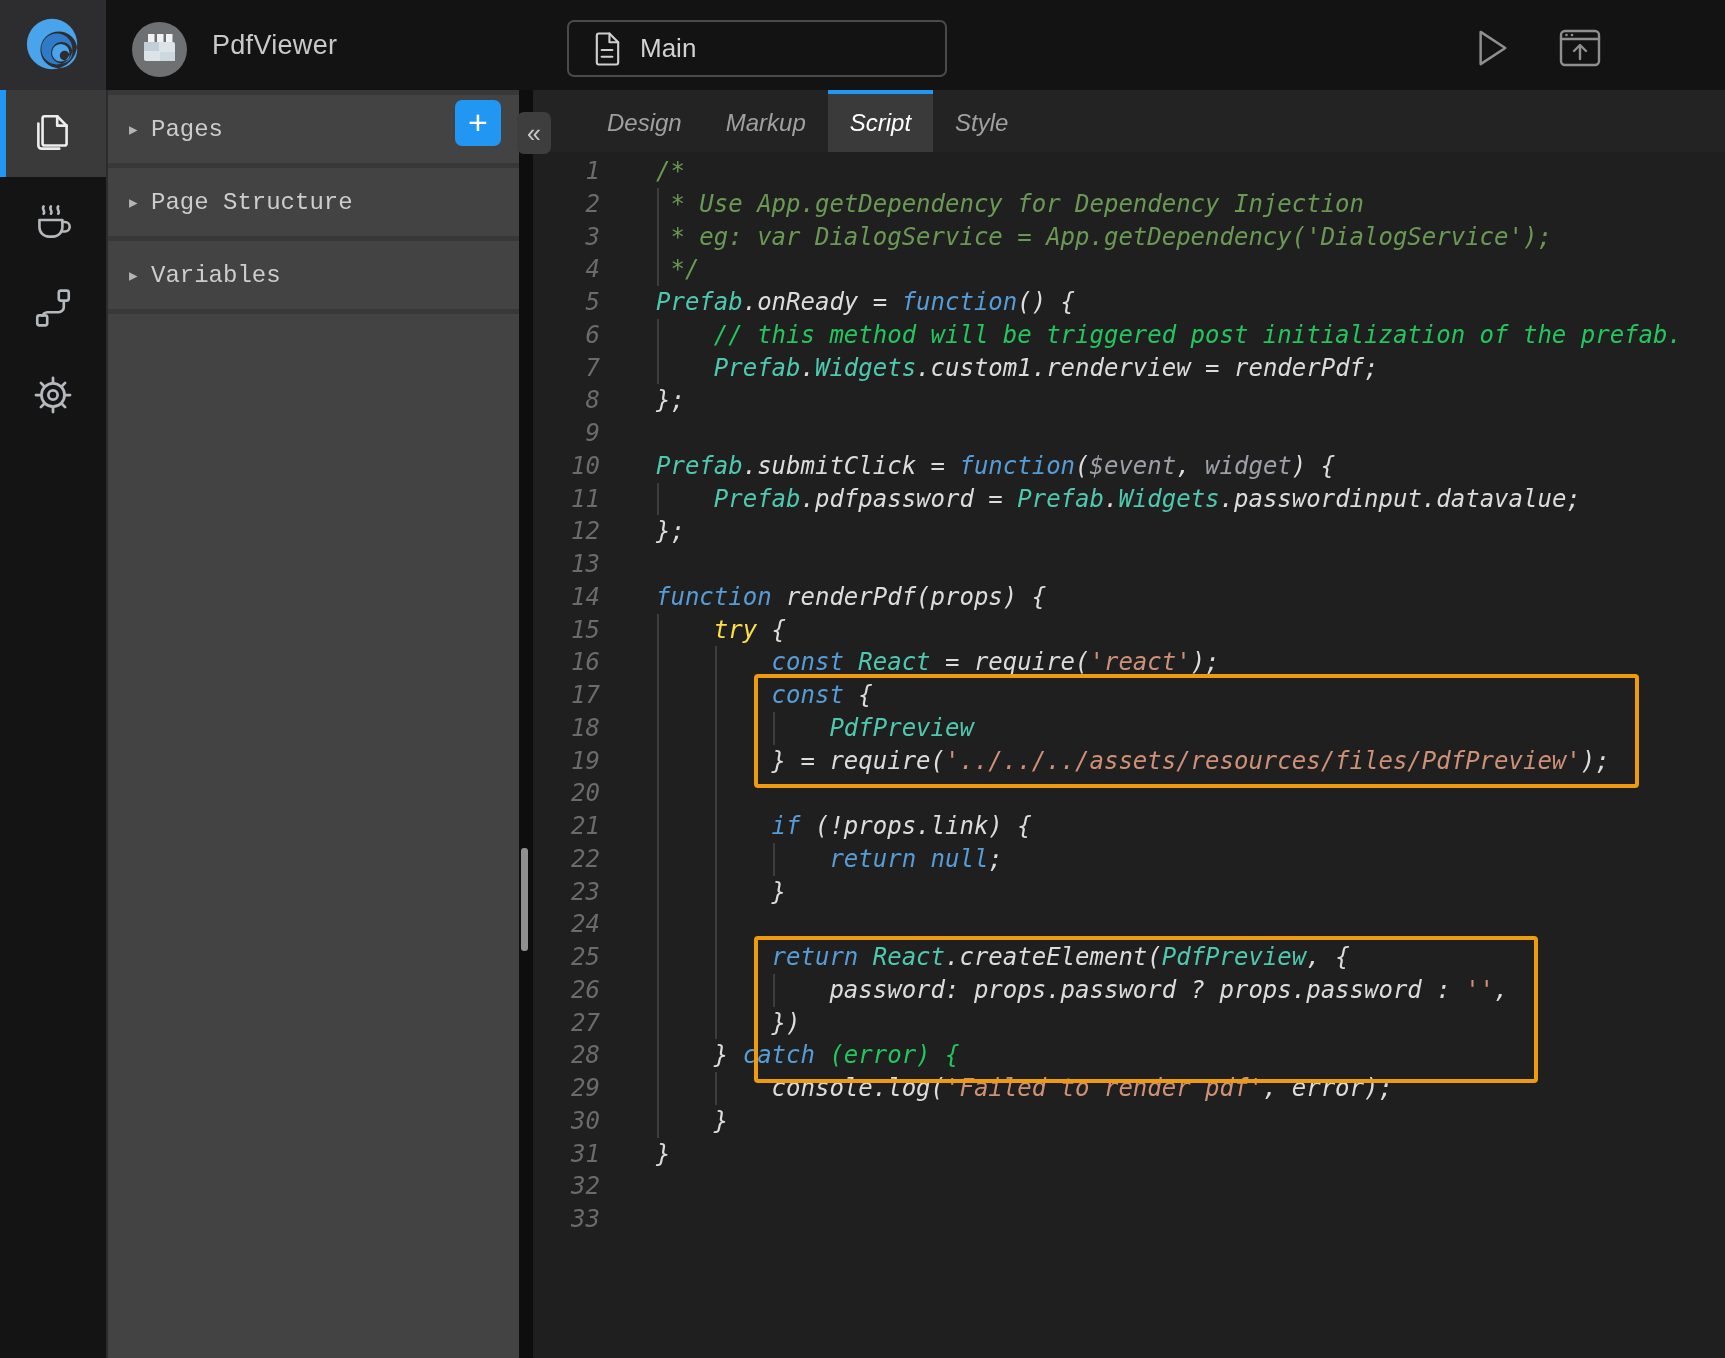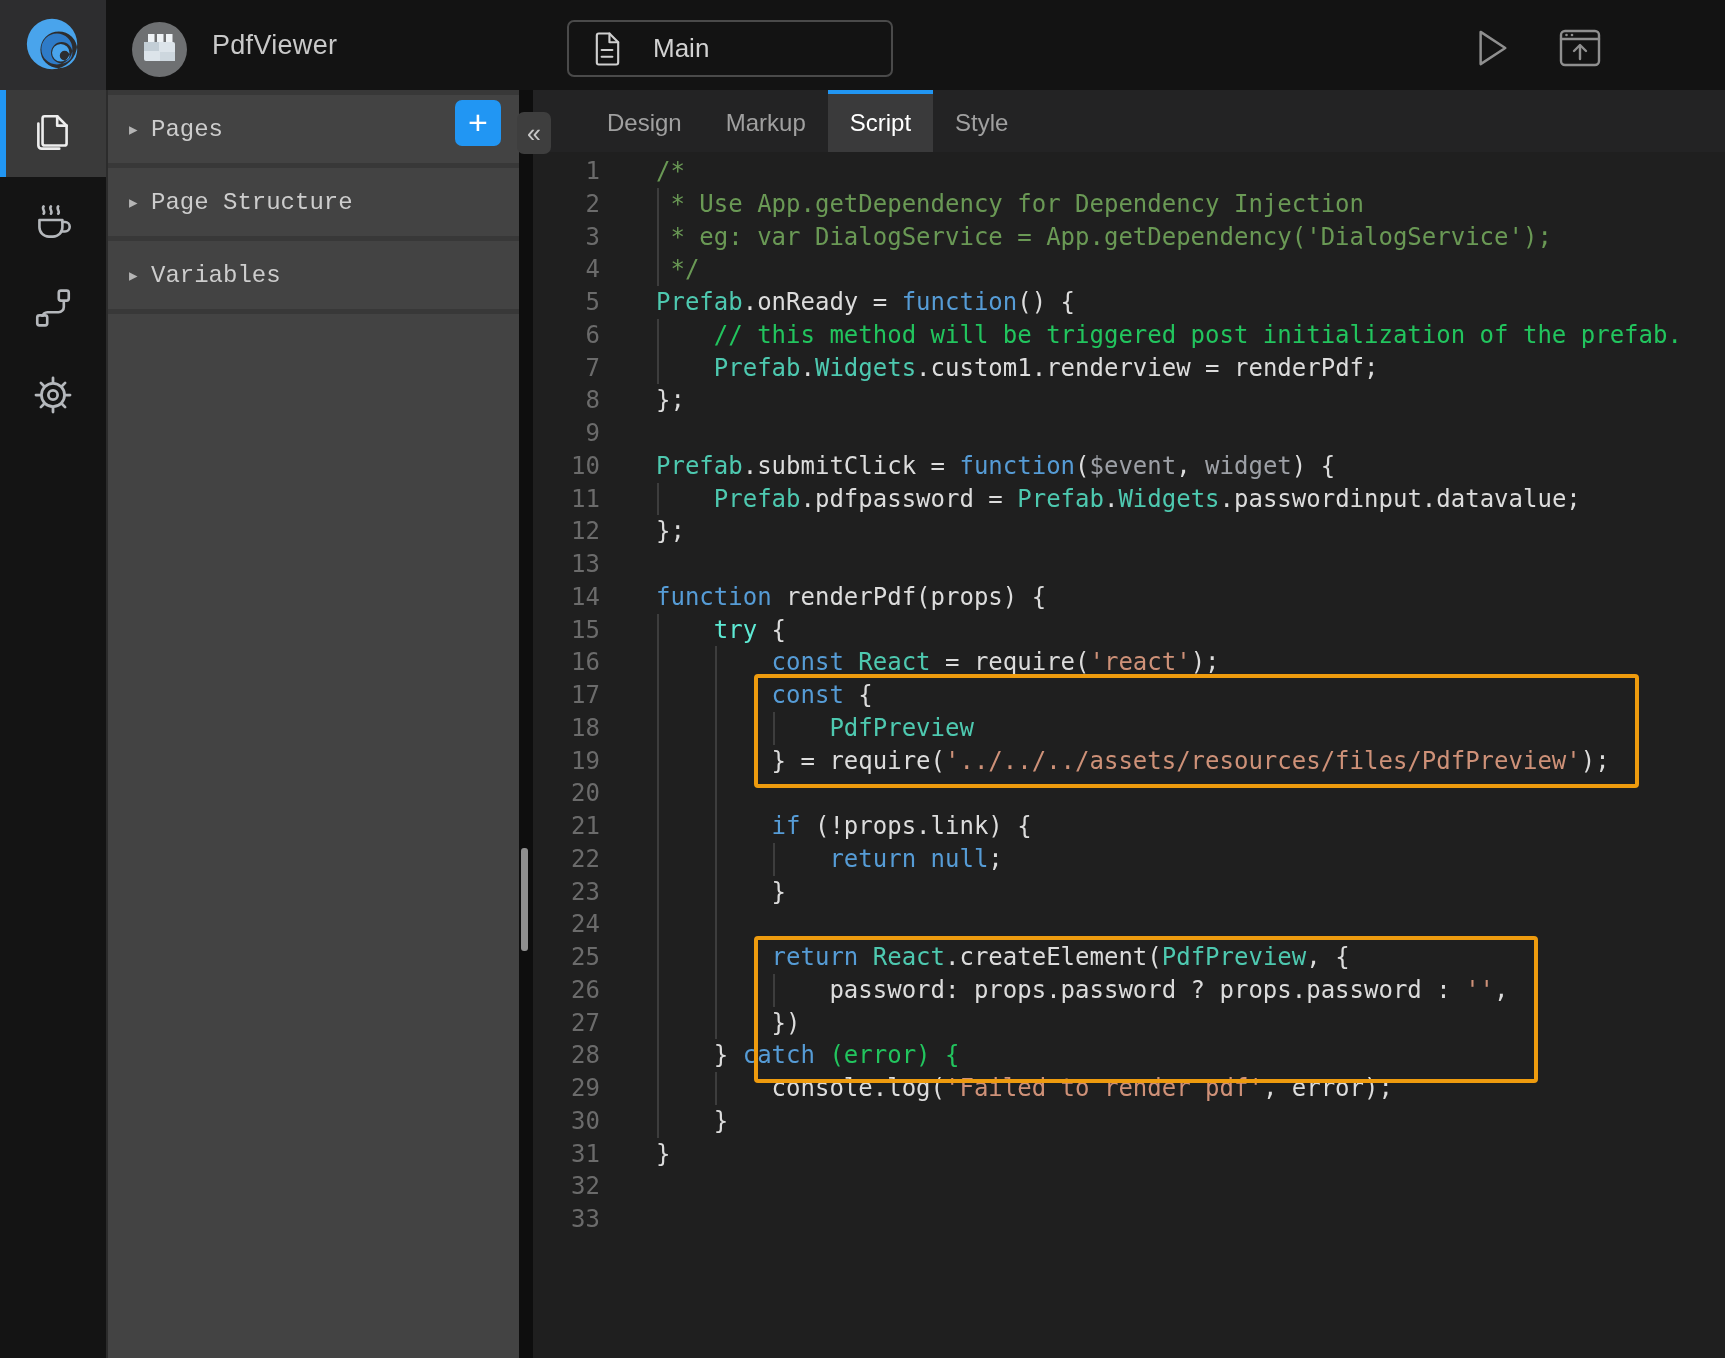--- a/index.html
+++ b/index.html
@@ -5,23 +5,23 @@
   html,body{margin:0;padding:0;background:#000;}
   #app{position:relative;width:1725px;height:1358px;overflow:hidden;
        font-family:"Liberation Sans","DejaVu Sans",sans-serif;background:#1f1f1f;}
   
   #topbar{position:absolute;left:0;top:0;width:1725px;height:90px;background:#131313;}
   #logo-square{position:absolute;left:0;top:0;width:106px;height:90px;background:#2d2d2f;
                display:flex;align-items:center;justify-content:center;}
   #avatar{position:absolute;left:132px;top:22px;width:55px;height:55px;}
   #app-title{position:absolute;left:212px;top:0;height:90px;display:flex;align-items:center;
              color:#c9c9c9;font-size:27px;letter-spacing:.3px;}
-  #main-box{position:absolute;left:567px;top:20px;width:326px;height:57px;box-sizing:border-box;
+  #main-box{position:absolute;left:567px;top:20px;width:380px;height:57px;box-sizing:border-box;
             border:2px solid #4a4a4a;border-radius:7px;display:flex;align-items:center;
-            padding-left:22px;gap:29px;color:#d2d2d2;font-size:26px;}
+            padding-left:22px;gap:16px;color:#d2d2d2;font-size:26px;}
   .top-action{position:absolute;top:24px;width:48px;height:48px;display:flex;align-items:center;
               justify-content:center;color:#8f8f8f;cursor:pointer;}
   #btn-preview{left:1468px;}
   #btn-publish{left:1556px;}
   
   #activitybar{position:absolute;left:0;top:90px;width:106px;height:1268px;background:#141414;}
   .side-item{position:relative;height:87px;display:flex;align-items:center;justify-content:center;
              color:#b4b8bc;cursor:pointer;}
   .side-item.active{background:#3a3a3a;color:#efefef;}
   .side-item.active::before{content:"";position:absolute;left:0;top:0;bottom:0;width:6px;background:var(--accent);}
@@ -36,21 +36,21 @@
                 border-radius:7px;color:#fff;font-size:34px;font-weight:300;display:flex;align-items:center;
                 justify-content:center;cursor:pointer;z-index:5;line-height:1;padding-bottom:3px;box-sizing:border-box;}
   
   #strip{position:absolute;left:519px;top:90px;width:14px;height:1268px;background:#0e0e0e;}
   #scroll-handle{position:absolute;left:521px;top:848px;width:7px;height:103px;background:#8f8f8f;
                  border-radius:3px;cursor:pointer;z-index:4;}
   #collapse-btn{position:absolute;left:517px;top:112px;width:34px;height:42px;background:#3e3e3e;
                 border-radius:7px;color:#c8c8c8;font-size:25px;display:flex;align-items:center;
                 justify-content:center;cursor:pointer;z-index:6;}
   
-  #editor{position:absolute;left:533px;top:90px;right:0;bottom:0;background:#1f1f1f;}
+  #editor{position:absolute;left:533px;top:90px;right:0;bottom:0;background:#1f1f1f;font-style:italic;}
   #tabbar{position:absolute;left:0;top:0;right:0;height:62px;background:#232324;display:flex;padding-left:52px;}
   .tab{height:62px;box-sizing:border-box;display:flex;align-items:center;padding:0 22px;
        color:#a0a0a0;font-size:24px;cursor:pointer;border-top:4px solid transparent;}
   .tab.active{background:#3a3a3b;color:#ffffff;border-top:4px solid var(--accent);}
   #code-area{position:absolute;left:0;top:62px;right:0;bottom:0;overflow:hidden;
              font-family:"DejaVu Sans Mono","Liberation Mono",monospace;font-size:24px;}
   #gutter{position:absolute;left:0;top:3px;width:67px;text-align:right;color:#6b6b6b;}
   #lines{position:absolute;left:123px;top:3px;right:0;}
   .gnum,.cline{height:32.75px;line-height:32.75px;}
   .cline{white-space:pre;position:relative;}
@@ -240,21 +240,21 @@
           <div class="cline"><span style="color: rgb(78, 201, 176);">Prefab</span><span style="color: rgb(220, 220, 220);">.onReady = </span><span style="color: rgb(86, 156, 214);">function</span><span style="color: rgb(220, 220, 220);">() {</span></div>
           <div class="cline"><div class="guide" style="left: 1px;"></div><span style="color: #22c55e;">    // this method will be triggered post initialization of the prefab.</span></div>
           <div class="cline"><div class="guide" style="left: 1px;"></div><span style="color: rgb(220, 220, 220);">    </span><span style="color: rgb(78, 201, 176);">Prefab</span><span style="color: rgb(220, 220, 220);">.</span><span style="color: rgb(78, 201, 176);">Widgets</span><span style="color: rgb(220, 220, 220);">.custom1.renderview = renderPdf;</span></div>
           <div class="cline"><span style="color: rgb(220, 220, 220);">};</span></div>
           <div class="cline"></div>
           <div class="cline"><span style="color: rgb(78, 201, 176);">Prefab</span><span style="color: rgb(220, 220, 220);">.submitClick = </span><span style="color: rgb(86, 156, 214);">function</span><span style="color: rgb(220, 220, 220);">(</span><span style="color: rgb(157, 160, 166);">$event</span><span style="color: rgb(220, 220, 220);">, </span><span style="color: rgb(157, 160, 166);">widget</span><span style="color: rgb(220, 220, 220);">) {</span></div>
           <div class="cline"><div class="guide" style="left: 1px;"></div><span style="color: rgb(220, 220, 220);">    </span><span style="color: rgb(78, 201, 176);">Prefab</span><span style="color: rgb(220, 220, 220);">.pdfpassword = </span><span style="color: rgb(78, 201, 176);">Prefab</span><span style="color: rgb(220, 220, 220);">.</span><span style="color: rgb(78, 201, 176);">Widgets</span><span style="color: rgb(220, 220, 220);">.passwordinput.datavalue;</span></div>
           <div class="cline"><span style="color: rgb(220, 220, 220);">};</span></div>
           <div class="cline"></div>
           <div class="cline"><span style="color: rgb(86, 156, 214);">function</span><span style="color: rgb(220, 220, 220);"> renderPdf(props) {</span></div>
-          <div class="cline"><div class="guide" style="left: 1px;"></div><span style="color: rgb(220, 220, 220);">    </span><span style="color: #5eead4;">try</span><span style="color: rgb(220, 220, 220);"> {</span></div>
+          <div class="cline"><div class="guide" style="left: 1px;"></div><span style="color: rgb(220, 220, 220);">    </span><span style="color: #fde047;">try</span><span style="color: rgb(220, 220, 220);"> {</span></div>
           <div class="cline"><div class="guide" style="left: 1px;"></div><div class="guide" style="left: 58.7975px;"></div><span style="color: rgb(220, 220, 220);">        </span><span style="color: rgb(86, 156, 214);">const</span><span style="color: rgb(220, 220, 220);"> </span><span style="color: rgb(78, 201, 176);">React</span><span style="color: rgb(220, 220, 220);"> = require(</span><span style="color: rgb(206, 145, 120);">'react'</span><span style="color: rgb(220, 220, 220);">);</span></div>
           <div class="cline"><div class="guide" style="left: 1px;"></div><div class="guide" style="left: 58.7975px;"></div><span style="color: rgb(220, 220, 220);">        </span><span style="color: rgb(86, 156, 214);">const</span><span style="color: rgb(220, 220, 220);"> {</span></div>
           <div class="cline"><div class="guide" style="left: 1px;"></div><div class="guide" style="left: 58.7975px;"></div><div class="guide" style="left: 116.595px;"></div><span style="color: rgb(220, 220, 220);">            </span><span style="color: rgb(78, 201, 176);">PdfPreview</span></div>
           <div class="cline"><div class="guide" style="left: 1px;"></div><div class="guide" style="left: 58.7975px;"></div><span style="color: rgb(220, 220, 220);">        } = require(</span><span style="color: rgb(206, 145, 120);">'../../../assets/resources/files/PdfPreview'</span><span style="color: rgb(220, 220, 220);">);</span></div>
           <div class="cline"><div class="guide" style="left: 1px;"></div><div class="guide" style="left: 58.7975px;"></div></div>
           <div class="cline"><div class="guide" style="left: 1px;"></div><div class="guide" style="left: 58.7975px;"></div><span style="color: rgb(220, 220, 220);">        </span><span style="color: rgb(86, 156, 214);">if</span><span style="color: rgb(220, 220, 220);"> (!props.link) {</span></div>
           <div class="cline"><div class="guide" style="left: 1px;"></div><div class="guide" style="left: 58.7975px;"></div><div class="guide" style="left: 116.595px;"></div><span style="color: rgb(220, 220, 220);">            </span><span style="color: rgb(86, 156, 214);">return</span><span style="color: rgb(220, 220, 220);"> </span><span style="color: rgb(86, 156, 214);">null</span><span style="color: rgb(220, 220, 220);">;</span></div>
           <div class="cline"><div class="guide" style="left: 1px;"></div><div class="guide" style="left: 58.7975px;"></div><span style="color: rgb(220, 220, 220);">        }</span></div>
           <div class="cline"><div class="guide" style="left: 1px;"></div><div class="guide" style="left: 58.7975px;"></div></div>
           <div class="cline"><div class="guide" style="left: 1px;"></div><div class="guide" style="left: 58.7975px;"></div><span style="color: rgb(220, 220, 220);">        </span><span style="color: rgb(86, 156, 214);">return</span><span style="color: rgb(220, 220, 220);"> </span><span style="color: rgb(78, 201, 176);">React</span><span style="color: rgb(220, 220, 220);">.createElement(</span><span style="color: rgb(78, 201, 176);">PdfPreview</span><span style="color: rgb(220, 220, 220);">, {</span></div>

